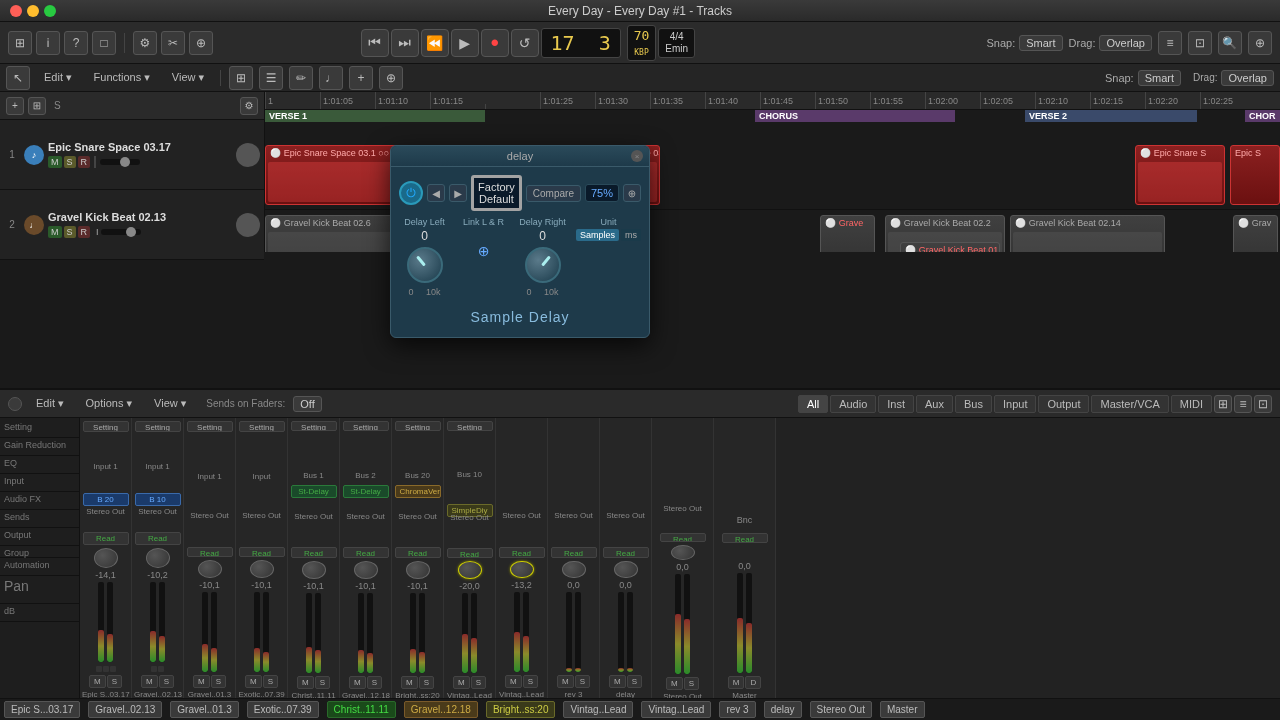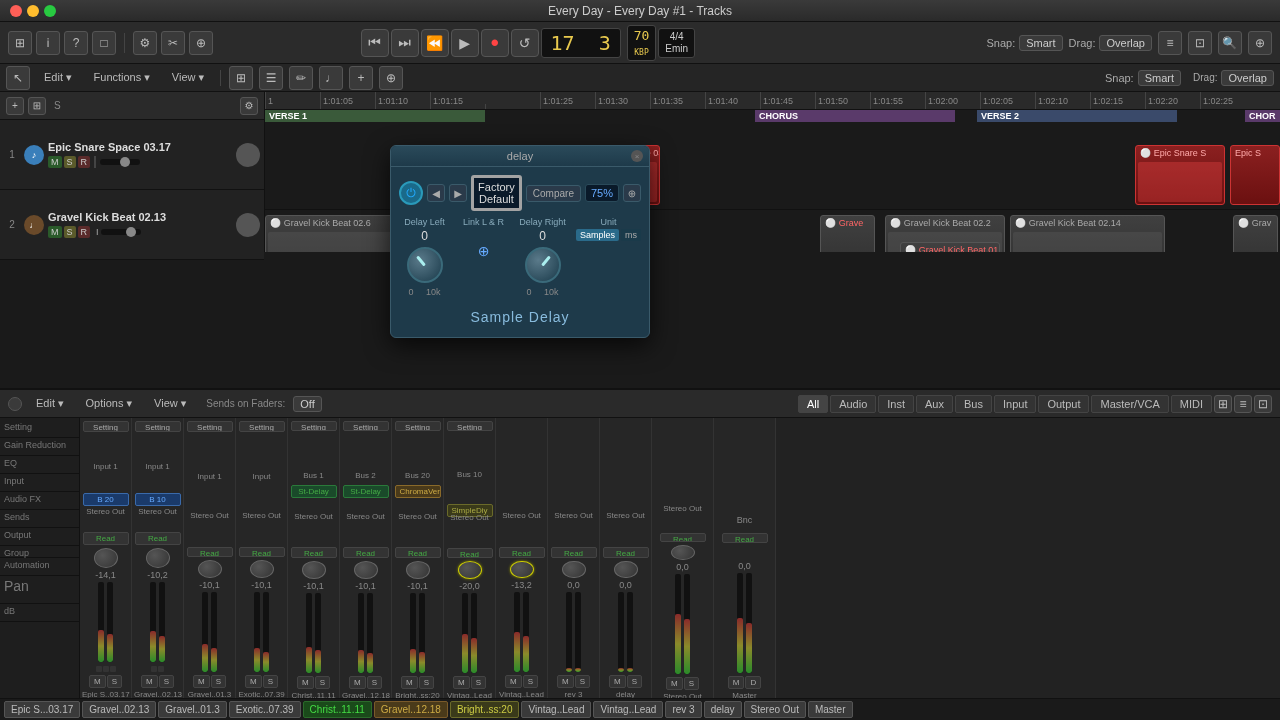--- a/index.html
+++ b/index.html
@@ -493,21 +493,21 @@
 
     
     #statusbar {
       position: absolute;
       bottom: 0; left: 0;
       width: 1280px;
       height: 22px;
       background: #1a1a1a;
       border-top: 1px solid #111;
       display: flex; align-items: center;
-      padding: 0 4px; gap: 2px;
+      padding: 0 4px; gap: 8px;
       overflow: hidden;
     }
     .sb-item {
       padding: 2px 6px;
       border-radius: 2px;
       font-size: 10px;
       color: #ccc;
       background: #2a2a2a;
       border: 1px solid #333;
       white-space: nowrap;
@@ -659,25 +659,29 @@
       <div class="ruler-mark" style="left:715px;">1:02:05</div>
       <div class="ruler-mark" style="left:770px;">1:02:10</div>
       <div class="ruler-mark" style="left:825px;">1:02:15</div>
       <div class="ruler-mark" style="left:880px;">1:02:20</div>
       <div class="ruler-mark" style="left:935px;">1:02:25</div>
     </div>
 
     <div style="position:absolute;top:18px;left:0;right:0;height:12px;z-index:5;">
       <div class="section-bar section-verse" style="left:0;width:220px;">VERSE 1</div>
       <div class="section-bar section-chorus" style="left:490px;width:200px;">CHORUS</div>
-      <div class="section-bar section-verse2" style="left:712px;width:200px;">VERSE 2</div>
+      <div class="section-bar section-verse2" style="left:760px;width:172px;">VERSE 2</div>
       <div class="section-bar section-chorus" style="left:980px;width:50px;">CHOR</div>
     </div>
 
     <div class="track-lane" style="margin-top:30px;">
+      <div class="clip clip-red" style="left:0;width:150px;">
+        <div class="clip-label">⚪ Epic Snare Space 03.1 ○○</div>
+        <div class="clip-waveform"></div>
+      </div>
       <div class="clip clip-red" style="left:165px;width:120px;">
         <div class="clip-label">⚪ Epic Snare Space 03.2 ○○</div>
         <div class="clip-waveform"></div>
       </div>
       <div class="clip clip-red" style="left:295px;width:100px;">
         <div class="clip-label">⚪ Epic Snare Space 03.3 ○○</div>
         <div class="clip-waveform"></div>
       </div>
       <div class="clip clip-red" style="left:870px;width:90px;">
         <div class="clip-label">⚪ Epic Snare S</div>

